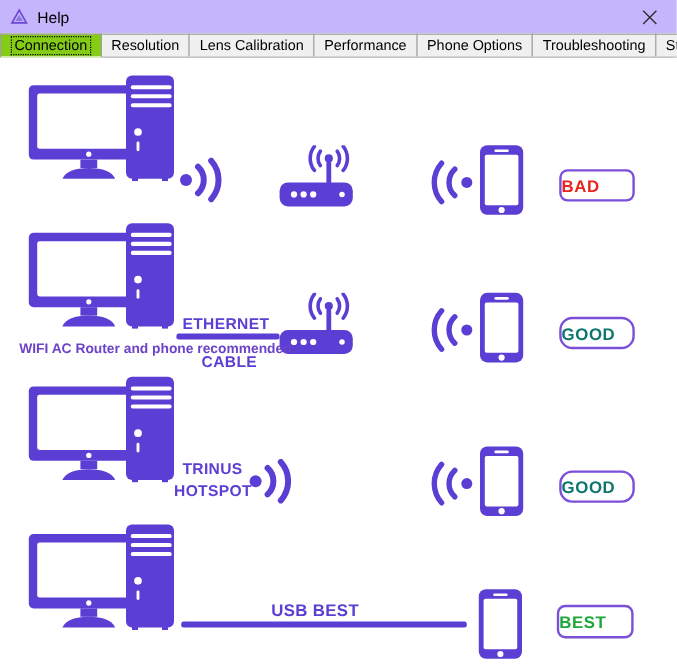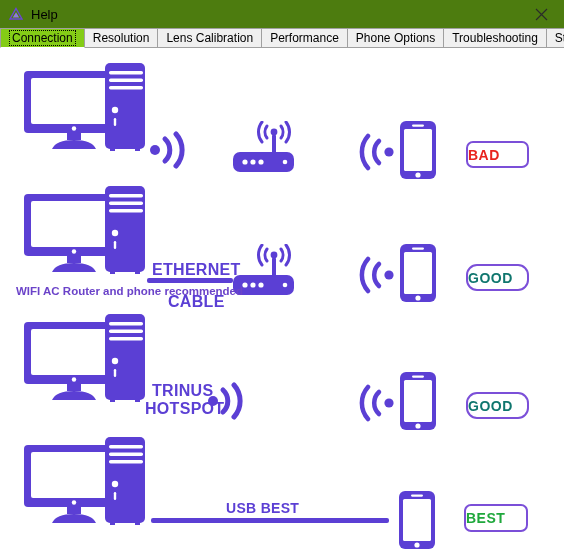--- a/index.html
+++ b/index.html
@@ -6,21 +6,21 @@
   body{
     width:564px;height:556px;
     background:#ffffff;
     font-family:"Liberation Sans", sans-serif;
     overflow:hidden;
     position:relative;
   }
   
   .titlebar{
     height:28px;width:100%;
-    background:#4d7c0f;
+    background:#c4b5fd;
     display:flex;align-items:center;
     position:relative;
     box-sizing:border-box;
   }
   .title-icon{
     width:16px;height:16px;margin-left:8px;margin-right:7px;
     display:block;flex:0 0 auto;
   }
   .title-text{
     font-size:13px;color:#000;line-height:1;
@@ -88,21 +88,21 @@
     letter-spacing:.5px;
     box-sizing:border-box;
   }
   .badge.bad{color:#e8241e;}
   .badge.good{color:#0f766e;border-radius:11px;}
   .badge.best{color:#1fa83c;}
   .lbl{
     position:absolute;
     color:#5b3fd4;
     font-weight:bold;
-    font-size:16px;
+    font-size:13px;
     letter-spacing:.3px;
     line-height:15px;
     white-space:nowrap;
   }
   .caption{
     position:absolute;
     color:#6b43c9;
     font-weight:bold;
     font-size:11.5px;
     line-height:19px;

